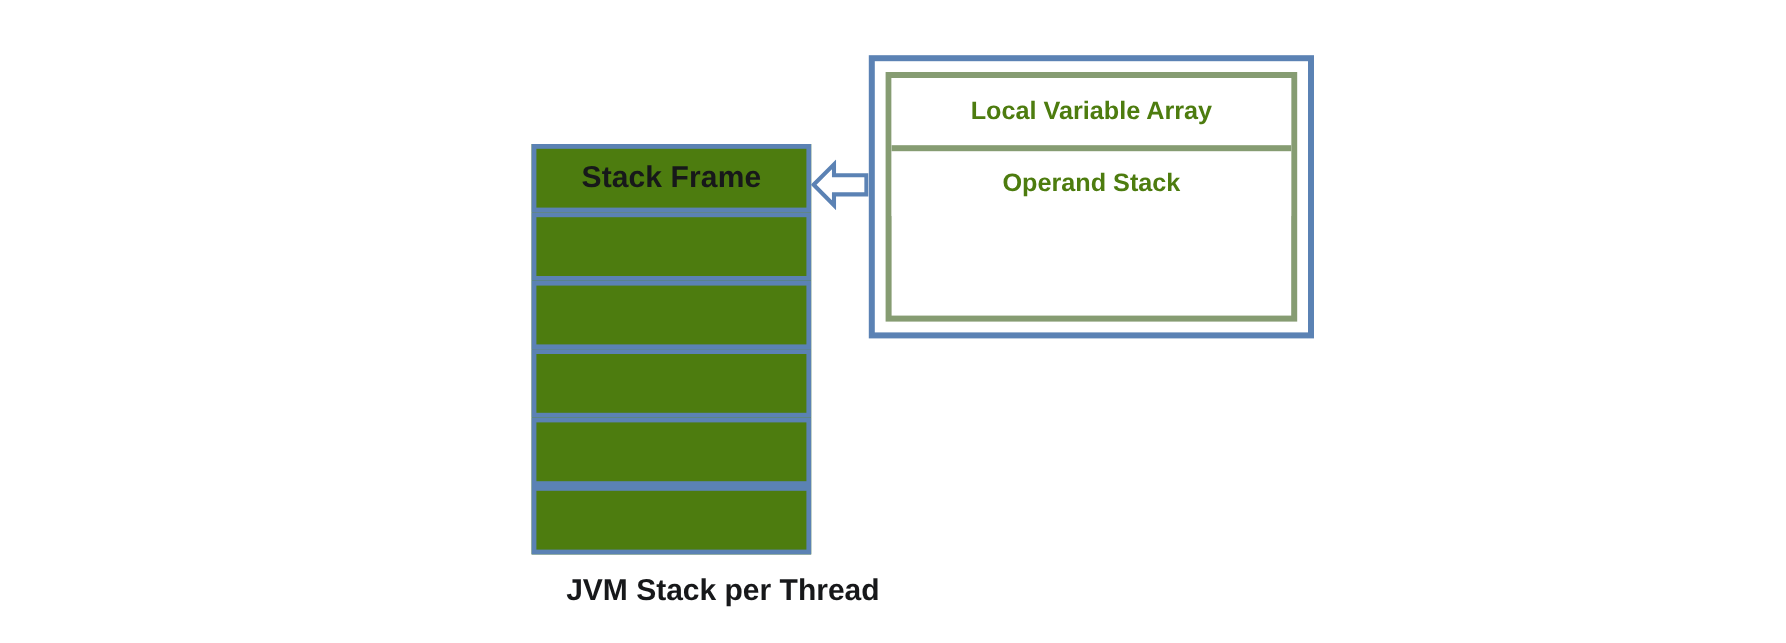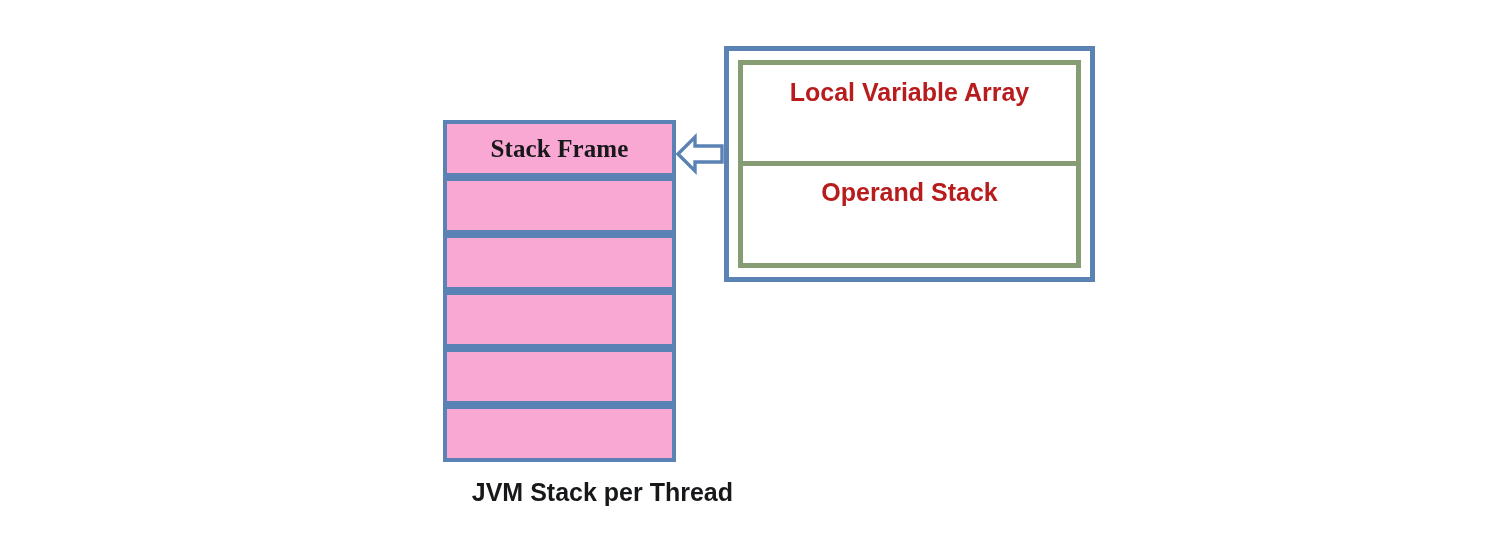--- a/index.html
+++ b/index.html
@@ -25,26 +25,25 @@
     position: absolute;
     left: 443px;
     top: 120px;
     width: 233px;
   }
   .stack-cell {
     box-sizing: border-box;
     width: 233px;
     height: 57px;
     border: 4px solid #5b82b4;
-    background: #f9a8d4;
+    background: #4d7c0f;
     display: flex;
     align-items: center;
     justify-content: center;
     margin-bottom: 0px;
-    font-family: Liberation Serif, serif;
   }
   .stack-cell + .stack-cell {
     border-top: 4px solid #5b82b4;
   }
   .stack-cell-label {
     font-size: 25px;
     font-weight: bold;
     color: #17181a;
     letter-spacing: 0.1px;
     white-space: nowrap;
@@ -95,29 +94,28 @@
     box-sizing: border-box;
     display: flex;
     align-items: center;
     justify-content: center;
     text-align: center;
     background: #ffffff;
     padding: 0 10px;
   }
   .panel-row + .panel-row {
     border-top: 5px solid #869c72;
-    margin-top: 40px;
   }
   .panel-row.r1 { height: 56px; }
   .panel-row.r2 { height: 59px; }
   .panel-row.r3 { flex: 1 1 auto; }
   .panel-row-label {
-    font-size: 25px;
+    font-size: 21px;
     font-weight: bold;
-    color: #b91c1c;
+    color: #4d7c0f;
     line-height: 1.18;
   }
 </style>
 </head>
 <body>
 
 <div id="canvas">
 
   <div class="stack-group">
     <div class="stack-cell">

